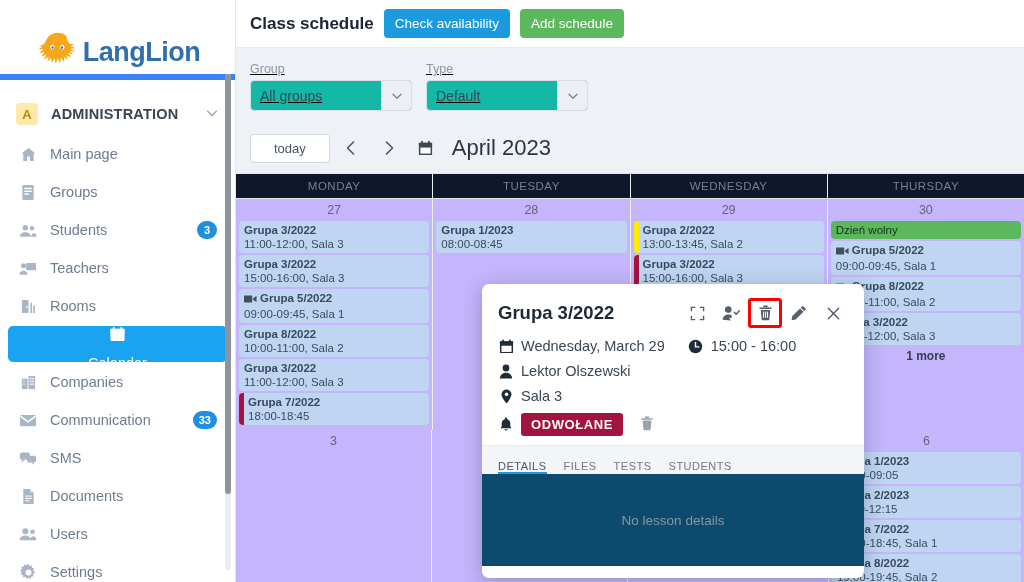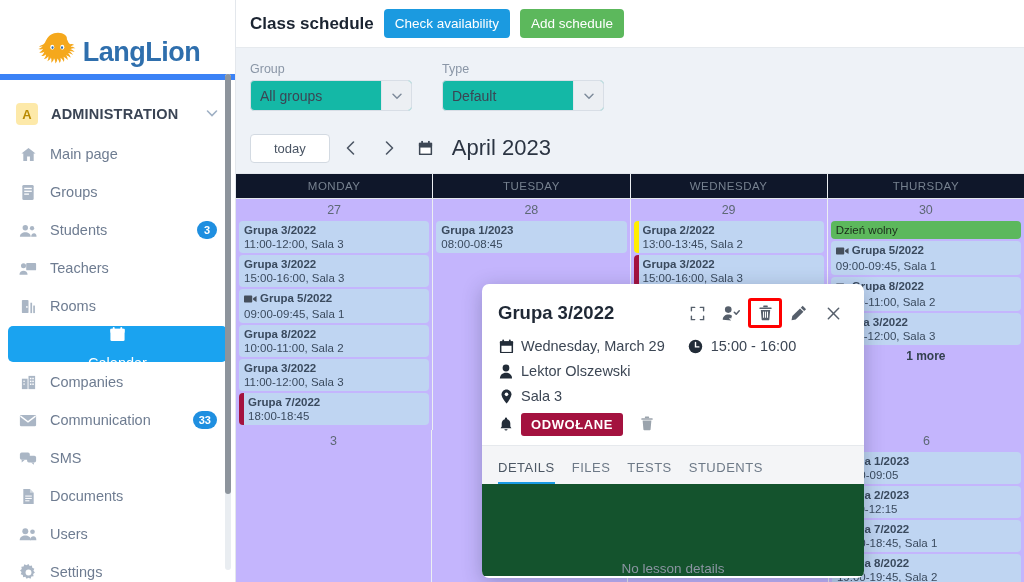--- a/index.html
+++ b/index.html
@@ -66,21 +66,21 @@
   #topbar {
     height: 48px; background: #fff; display: flex; align-items: center;
     padding: 0 0 0 14px; gap: 10px; border-bottom: 1px solid #e6eaee;
   }
   #page-title { font-size: 17px; font-weight: 700; color: #1b2431; }
   .btn { border: none; border-radius: 4px; color: #fff; font-size: 13.5px;
          padding: 7px 11px; cursor: pointer; font-family: inherit; }
   .btn-blue { background: #1b9ae0; }
   .btn-green { background: #5cb85c; }
 
-  #filters { padding: 14px 0 10px 14px; display: flex; gap: 30px; }
+  #filters { padding: 14px 0 10px 14px; display: flex; gap: 14px; text-decoration: underline; }
   .field-label { font-size: 12.5px; color: #8a96a6; margin-bottom: 4px; }
   .select {
     width: 162px; height: 31px; background: #14b8a6; border: 1px solid #d8dee6;
     border-radius: 4px; display: flex; align-items: center; cursor: pointer;
     position: relative; overflow: hidden;
   }
   .select .val { flex: 1; padding-left: 9px; font-size: 14px; color: #3b4554; }
   .select .arrowbox {
     width: 30px; height: 100%; background: #eceff3; border-left: 1px solid #e1e6ec;
     display: flex; align-items: center; justify-content: center; color: #7f8c9c; font-size: 11px;
@@ -149,24 +149,24 @@
   .pop-sep { width: 9px; }
   .badge-cancel {
     background: #a4123f; color: #fff; font-size: 13px; font-weight: 700;
     letter-spacing: .6px; padding: 4px 10px; border-radius: 3px;
   }
   .trash-sm { color: #9aa3ac; cursor: pointer; margin-left: 10px; }
   #pop-tabs {
     display: flex; gap: 17px; padding: 14px 16px 0 16px;
     border-top: 1px solid #e6e9ed; background: #f4f5f7; margin-top: 8px;
   }
-  .ptab { font-size: 13px; color: #6d7987; letter-spacing: .5px; padding-bottom: 7px; cursor: pointer; }
+  .ptab { font-size: 11px; color: #6d7987; letter-spacing: .5px; cursor: pointer; }
   .ptab.sel { color: #4c5764; border-bottom: 2px solid #1a9ae4; }
   #pop-content {
-    background: #14532d; height: 92px; display: flex; align-items: flex-end;
+    background: #0c4a6e; height: 92px; display: flex; align-items: center;
     justify-content: center; font-size: 13.5px; color: #8b95a2;
   }
 </style>
 </head>
 <body>
 
 <div id="app">
 
   <aside id="sidebar">
     <div id="logo-area">

